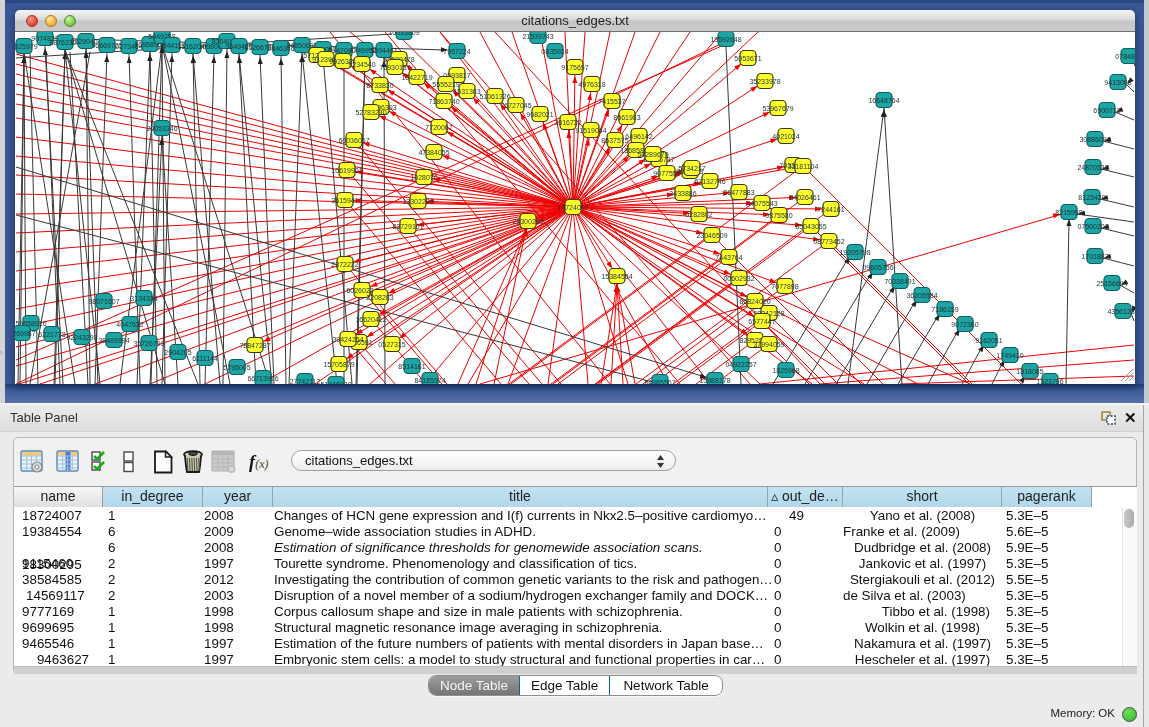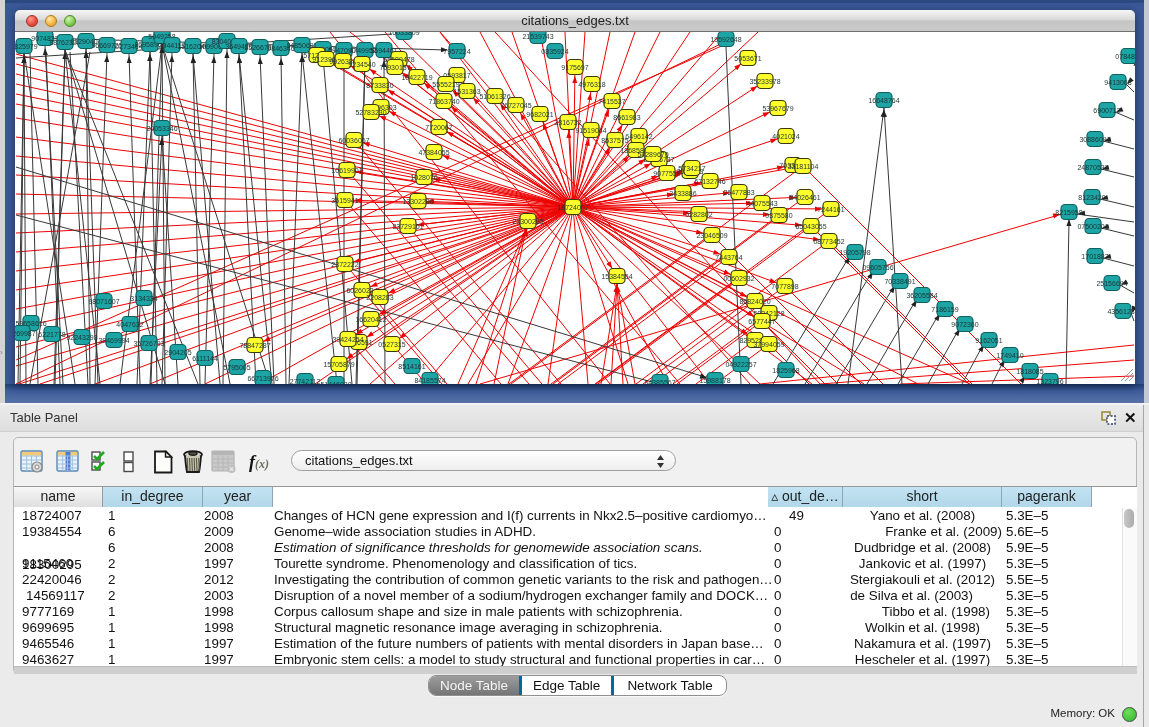--- a/index.html
+++ b/index.html
@@ -45,21 +45,21 @@
        background:linear-gradient(#c3e3f2,#b1d7e9);border-right:1px solid #89a7b5;
        text-align:center;font-size:14px;color:#222;line-height:19px;}
   .hdr.grey{background:linear-gradient(#f7f7f7,#dfdfdf);border-right:1px solid #9a9a9a;}
   .cell{position:absolute;height:16px;line-height:16px;white-space:nowrap;overflow:hidden;}
   
   .tabs{left:428px;top:675px;position:absolute;height:21px;border:1px solid #8f8f8f;
         border-radius:8px;background:#fff;display:flex;box-sizing:border-box;overflow:hidden;
         box-shadow:0 1px 1px rgba(255,255,255,.8);}
   .tab{font-size:13.5px;color:#111;line-height:19px;padding:0 11px;}
   .tab.sel{background:linear-gradient(#9d9d9d,#757575);color:#f5f5f5;}
-  .tab.sep{border-left:3px solid #0369a1;}
+  .tab.sep{border-left:1px solid #0369a1;}
   .mem{position:absolute;left:0;top:707px;width:1115px;text-align:right;font-size:11.5px;color:#222;}
   .dot{position:absolute;left:1122px;top:707px;width:15px;height:15px;border-radius:50%;
        background:radial-gradient(circle at 38% 32%,#6fdf5a,#2eb82e);border:1.5px solid #4a4a4a;box-sizing:border-box;}
 </style></head>
 <body>
 <div class="abs desktop">
   <div class="topline"></div>
   <div class="band"></div>
   <div class="stripL"></div>
     <div class="stripR"></div>
@@ -841,64 +841,65 @@
   </svg>
 <div class="abs" style="left:249px;top:452px;font-family:'Liberation Serif',serif;font-style:italic;font-weight:700;"><span style="font-size:18px;color:#111;">f</span><span style="font-size:12px;color:#6b6b5a;">(x)</span></div>
 <div class="dropdown">citations_edges.txt<svg class="arr" style="top:4px" width="9" height="13" viewBox="0 0 9 13">
       <path d="M4.5 0 L8 5 H1 Z" fill="#333"></path>
       <path d="M4.5 13 L8 8 H1 Z" fill="#333"></path>
     </svg></div>
 <div class="tbl">
 <div class="hdr grey" style="left:0px;width:89px;">name</div>
 <div class="hdr" style="left:89px;width:100px;">in_degree</div>
 <div class="hdr" style="left:189px;width:70px;">year</div>
+<div class="hdr" style="left:259px;width:495px;">title</div>
 <div class="hdr" style="left:754px;width:75px;">▵ out_de…</div>
 <div class="hdr" style="left:829px;width:159px;">short</div>
 <div class="hdr" style="left:988px;width:90px;">pagerank</div>
 <div class="cell" style="left:8px;top:21px;width:82px;">18724007</div>
 <div class="cell" style="left:94px;top:21px;width:60px;">1</div>
 <div class="cell" style="left:190px;top:21px;width:60px;">2008</div>
 <div class="cell" style="left:260px;top:21px;width:497px;">Changes of HCN gene expression and I(f) currents in Nkx2.5–positive cardiomyo…</div>
 <div class="cell" style="left:760px;top:21px;width:60px;margin-left:15px;">49</div>
 <div class="cell" style="left:829px;top:21px;width:159px;text-align:center;">Yano et al. (2008)</div>
 <div class="cell" style="left:992px;top:21px;width:80px;">5.3E–5</div>
 <div class="cell" style="left:8px;top:37px;width:82px;">19384554</div>
 <div class="cell" style="left:94px;top:37px;width:60px;">6</div>
 <div class="cell" style="left:190px;top:37px;width:60px;">2009</div>
 <div class="cell" style="left:260px;top:37px;width:497px;">Genome–wide association studies in ADHD.</div>
 <div class="cell" style="left:760px;top:37px;width:60px;">0</div>
-<div class="cell" style="left:829px;top:37px;width:159px;text-align:right;">Franke et al. (2009)</div>
+<div class="cell" style="left:829px;top:37px;width:159px;text-align:left;">Franke et al. (2009)</div>
 <div class="cell" style="left:992px;top:37px;width:80px;">5.6E–5</div>
 <div class="cell" style="left:8px;top:70px;width:82px;">18300295</div>
 <div class="cell" style="left:94px;top:53px;width:60px;">6</div>
 <div class="cell" style="left:190px;top:53px;width:60px;">2008</div>
 <div class="cell" style="left:260px;top:53px;width:497px;font-style:italic;">Estimation of significance thresholds for genomewide association scans.</div>
 <div class="cell" style="left:760px;top:53px;width:60px;">0</div>
 <div class="cell" style="left:829px;top:53px;width:159px;text-align:center;">Dudbridge et al. (2008)</div>
 <div class="cell" style="left:992px;top:53px;width:80px;">5.9E–5</div>
 <div class="cell" style="left:8px;top:69px;width:82px;">9115460</div>
 <div class="cell" style="left:94px;top:69px;width:60px;">2</div>
 <div class="cell" style="left:190px;top:69px;width:60px;">1997</div>
 <div class="cell" style="left:260px;top:69px;width:497px;">Tourette syndrome. Phenomenology and classification of tics.</div>
 <div class="cell" style="left:760px;top:69px;width:60px;">0</div>
 <div class="cell" style="left:829px;top:69px;width:159px;text-align:center;">Jankovic et al. (1997)</div>
 <div class="cell" style="left:992px;top:69px;width:80px;">5.3E–5</div>
-<div class="cell" style="left:8px;top:85px;width:82px;">22420046</div>
+<div class="cell" style="left:8px;top:85px;width:82px;">38584585</div>
 <div class="cell" style="left:94px;top:85px;width:60px;">2</div>
 <div class="cell" style="left:190px;top:85px;width:60px;">2012</div>
 <div class="cell" style="left:260px;top:85px;width:497px;">Investigating the contribution of common genetic variants to the risk and pathogen…</div>
 <div class="cell" style="left:760px;top:85px;width:60px;">0</div>
 <div class="cell" style="left:829px;top:85px;width:159px;text-align:center;">Stergiakouli et al. (2012)</div>
 <div class="cell" style="left:992px;top:85px;width:80px;">5.5E–5</div>
 <div class="cell" style="left:12px;top:101px;width:82px;">14569117</div>
 <div class="cell" style="left:94px;top:101px;width:60px;">2</div>
 <div class="cell" style="left:190px;top:101px;width:60px;">2003</div>
 <div class="cell" style="left:260px;top:101px;width:497px;">Disruption of a novel member of a sodium/hydrogen exchanger family and DOCK…</div>
 <div class="cell" style="left:760px;top:101px;width:60px;">0</div>
-<div class="cell" style="left:800px;top:101px;width:159px;text-align:right;">de Silva et al. (2003)</div>
+<div class="cell" style="left:829px;top:101px;width:159px;text-align:left;">de Silva et al. (2003)</div>
 <div class="cell" style="left:992px;top:101px;width:80px;">5.3E–5</div>
 <div class="cell" style="left:8px;top:117px;width:82px;">9777169</div>
 <div class="cell" style="left:94px;top:117px;width:60px;">1</div>
 <div class="cell" style="left:190px;top:117px;width:60px;">1998</div>
 <div class="cell" style="left:260px;top:117px;width:497px;">Corpus callosum shape and size in male patients with schizophrenia.</div>
 <div class="cell" style="left:760px;top:117px;width:60px;">0</div>
 <div class="cell" style="left:817px;top:117px;width:159px;text-align:right;">Tibbo et al. (1998)</div>
 <div class="cell" style="left:992px;top:117px;width:80px;">5.3E–5</div>
 <div class="cell" style="left:8px;top:133px;width:82px;">9699695</div>
 <div class="cell" style="left:94px;top:133px;width:60px;">1</div>
@@ -907,21 +908,21 @@
 <div class="cell" style="left:760px;top:133px;width:60px;">0</div>
 <div class="cell" style="left:829px;top:133px;width:159px;text-align:center;">Wolkin et al. (1998)</div>
 <div class="cell" style="left:992px;top:133px;width:80px;">5.3E–5</div>
 <div class="cell" style="left:8px;top:149px;width:82px;">9465546</div>
 <div class="cell" style="left:94px;top:149px;width:60px;">1</div>
 <div class="cell" style="left:190px;top:149px;width:60px;">1997</div>
 <div class="cell" style="left:260px;top:149px;width:497px;">Estimation of the future numbers of patients with mental disorders in Japan base…</div>
 <div class="cell" style="left:760px;top:149px;width:60px;">0</div>
 <div class="cell" style="left:829px;top:149px;width:159px;text-align:center;">Nakamura et al. (1997)</div>
 <div class="cell" style="left:992px;top:149px;width:80px;">5.3E–5</div>
-<div class="cell" style="left:8px;top:165px;width:82px;">9463627</div>
+<div class="cell" style="left:8px;top:165px;width:82px;text-align:center;">9463627</div>
 <div class="cell" style="left:94px;top:165px;width:60px;">1</div>
 <div class="cell" style="left:190px;top:165px;width:60px;">1997</div>
 <div class="cell" style="left:260px;top:165px;width:497px;">Embryonic stem cells: a model to study structural and functional properties in car…</div>
 <div class="cell" style="left:760px;top:165px;width:60px;">0</div>
 <div class="cell" style="left:829px;top:165px;width:159px;text-align:center;">Hescheler et al. (1997)</div>
 <div class="cell" style="left:992px;top:165px;width:80px;">5.3E–5</div>
 <div style="position:absolute;left:1108px;top:21px;width:16px;height:159px;background:#fafafa;border-left:1px solid #e3e3e3;"></div>
 <div style="position:absolute;left:1110px;top:22px;width:10px;height:19px;border-radius:5px;background:linear-gradient(90deg,#c9c9c9,#ababab);"></div>
 </div>
 <div style="position:absolute;left:14px;top:666px;width:1123px;height:8px;background:#cfcfcf;border-top:1px solid #bdbdbd;box-sizing:border-box;"></div>

